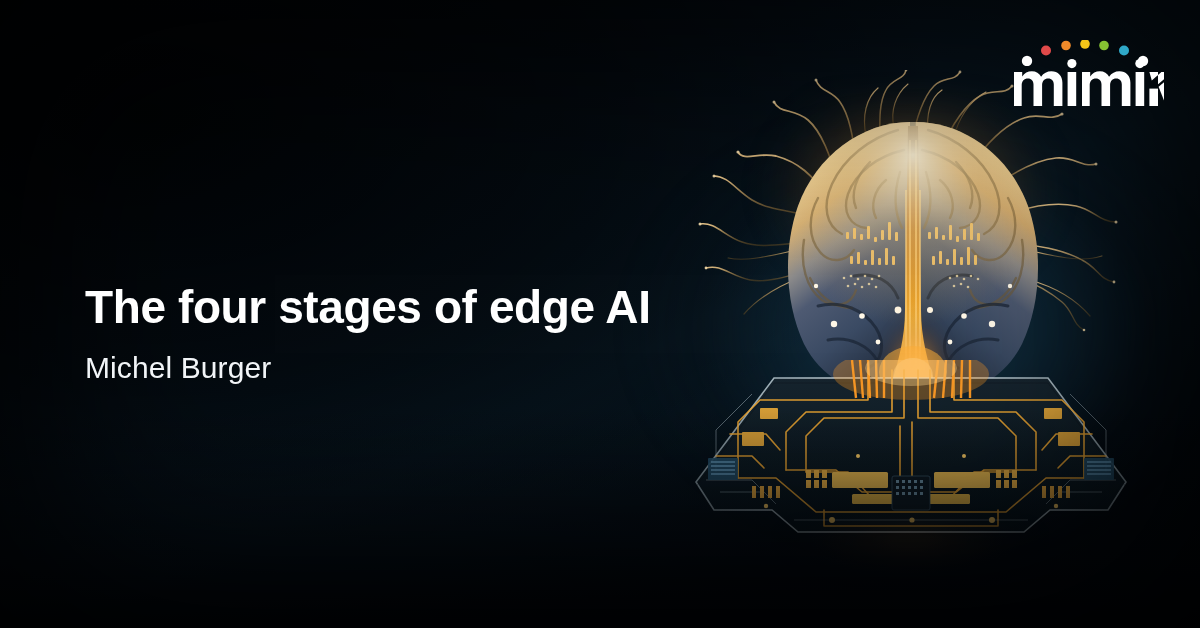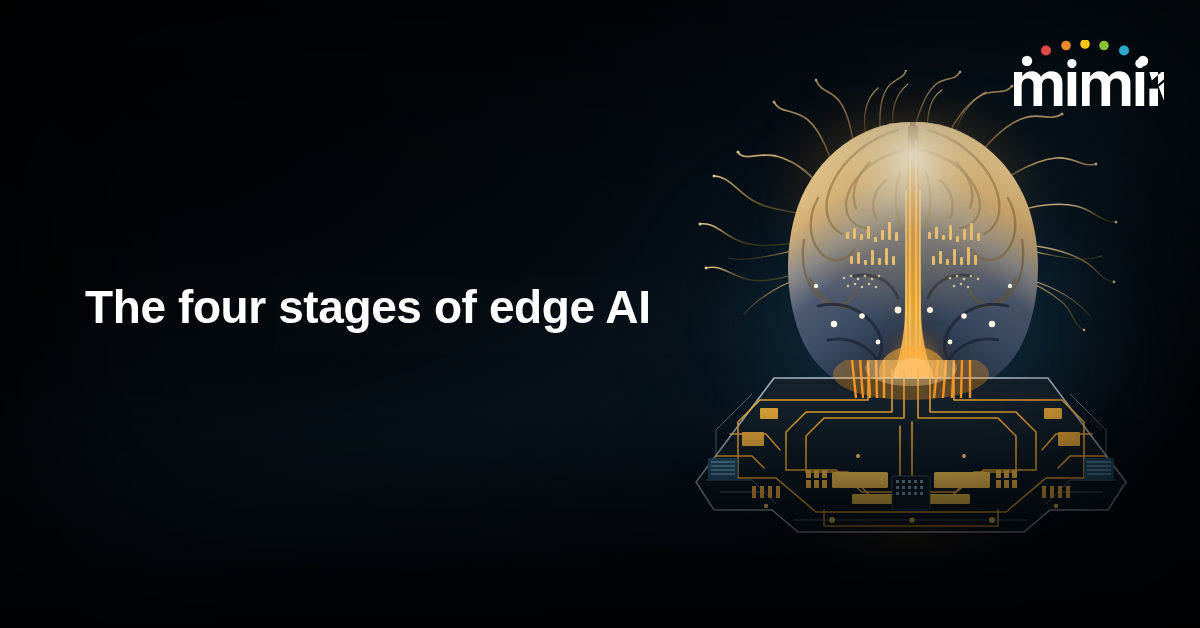--- a/index.html
+++ b/index.html
@@ -516,20 +516,21 @@
     </svg>
 
     <div class="board-reflection"></div>
   </div>
 
   <div class="bg-bottom-fade"></div>
   <div class="vignette"></div>
 
   <div class="text-block">
     <h1 class="headline">The four stages of edge AI</h1>
+    <p class="byline">Michel Burger</p>
   </div>
 
   <div class="logo">
     <svg class="logo-arc" viewBox="0 0 130 26">
       <circle cx="7" cy="21" r="5.2" fill="#ffffff"></circle>
       <circle cx="26" cy="10.5" r="5.0" fill="#e04a4a"></circle>
       <circle cx="46" cy="5.5" r="4.8" fill="#f08a2a"></circle>
       <circle cx="65" cy="4" r="4.8" fill="#f5c518"></circle>
       <circle cx="84" cy="5.5" r="4.8" fill="#86c232"></circle>
       <circle cx="104" cy="10.5" r="5.0" fill="#2fa8c8"></circle>

